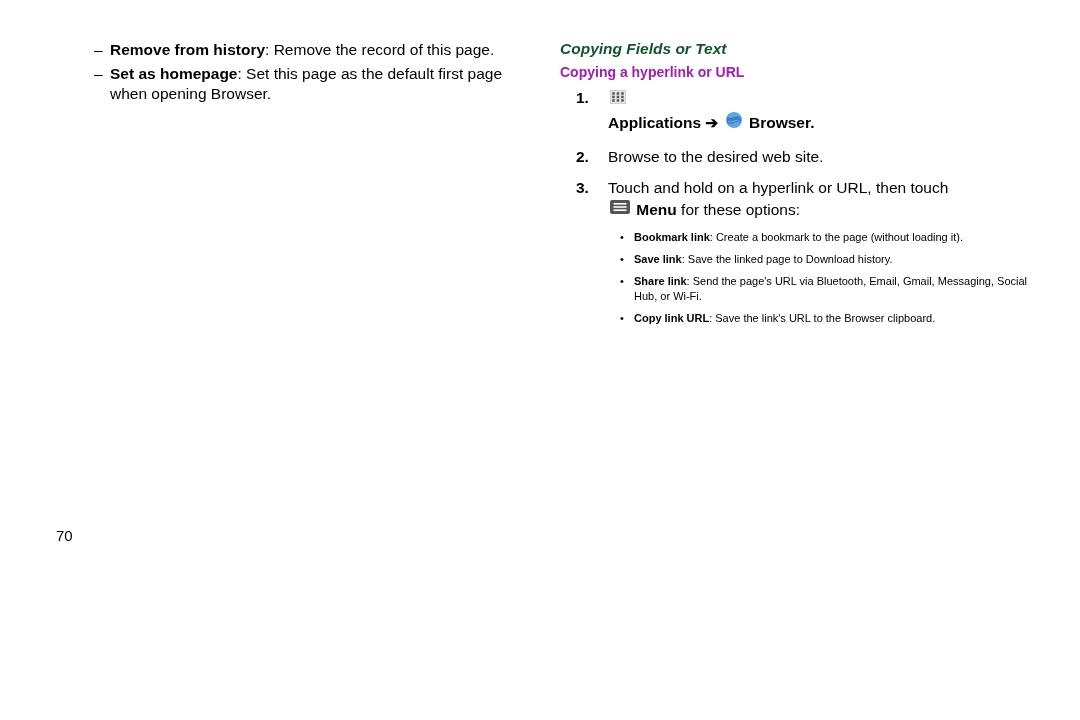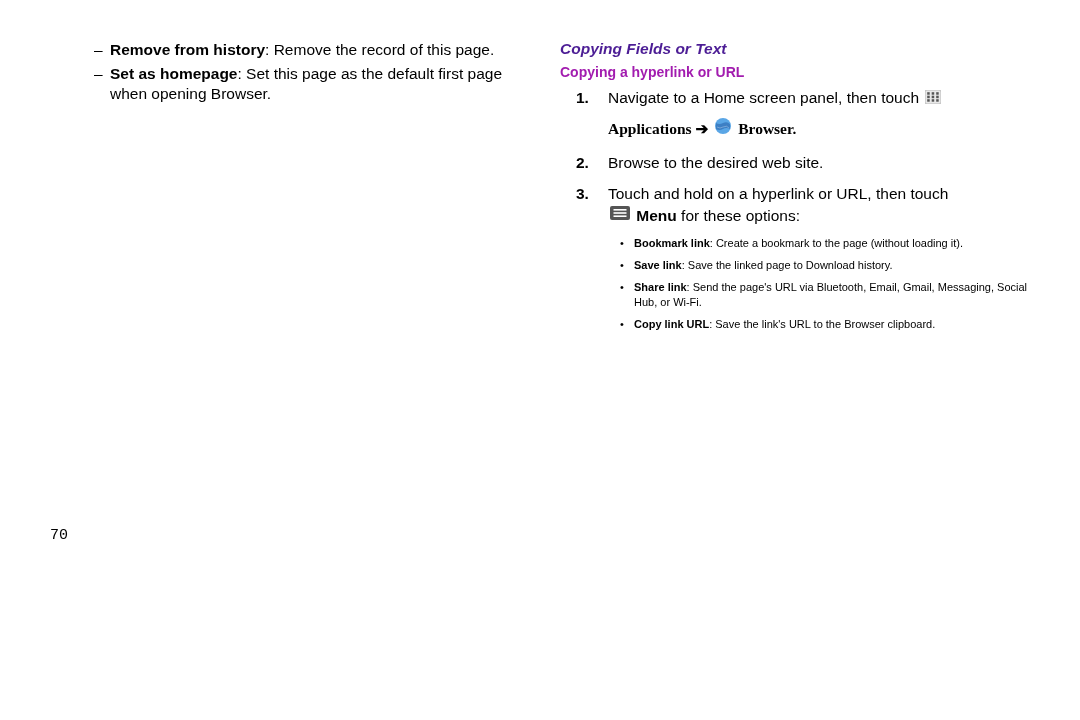--- a/index.html
+++ b/index.html
@@ -40,21 +40,21 @@
     content: "–";
     position: absolute;
     left: -16px;
   }
   .bold { font-weight: 700; }
 
   .section-head {
     font-family: Arial, sans-serif;
     font-weight: 700;
     font-style: italic;
-    color: #4c1d95;
+    color: #14532d;
     font-size: 15.5px;
     margin-bottom: 6px;
   }
   .intro {
     font-size: 15.5px;
     margin: 0 0 8px 20px;
     line-height: 1.35;
   }
   .subhead {
     font-family: Arial, sans-serif;
@@ -74,22 +74,21 @@
     line-height: 1.35;
   }
   .step .num {
     position: absolute;
     left: -32px;
     font-weight: 700;
   }
   .app-line {
     display: block;
     font-weight: 700;
-    margin-top: 8px;
-    font-family: Liberation Serif, serif;
+    margin-top: 2px;
   }
   .arrow { font-weight: 700; }
 
   .bullets {
     padding-left: 12px;
     font-family: "Arial Narrow", Arial, sans-serif;
     font-stretch: condensed;
     font-size: 11px;
     line-height: 1.3;
   }
@@ -116,24 +115,23 @@
     height: 14px;
     vertical-align: middle;
     margin: 0 2px 2px 2px;
     position: relative;
     top: -1px;
   }
   .icon-apps-grid svg { display: block; }
 
   .page-num {
     position: absolute;
-    left: 50px;
+    left: 56px;
     bottom: 28px;
     font-size: 15px;
-    font-family: Liberation Mono, monospace;
   }
 </style>
 </head>
 <body>
 
 <div class="page">
 
   <div class="col col-left">
     <div class="dash-list">
       <div class="dash-item">
@@ -146,21 +144,20 @@
   </div>
 
   <div class="col col-right">
     <div class="section-head">Copying Fields or Text</div>
     <div class="subhead">Copying a hyperlink or URL</div>
 
     <div class="steps">
 
       <div class="step">
         <span class="num">1.</span>
-        <span>Navigate to a Home screen panel, then touch</span>
         <span class="icon-apps-grid">
           <svg viewBox="0 0 16 14" width="16" height="14">
             <rect x="0" y="0" width="16" height="14" rx="2" fill="#e8e8e8" stroke="#9a9a9a" stroke-width="0.6"></rect>
             <g fill="#555">
               <rect x="2.2" y="2.2" width="2.5" height="2.5"></rect>
               <rect x="6.7" y="2.2" width="2.5" height="2.5"></rect>
               <rect x="11.2" y="2.2" width="2.5" height="2.5"></rect>
               <rect x="2.2" y="5.7" width="2.5" height="2.5"></rect>
               <rect x="6.7" y="5.7" width="2.5" height="2.5"></rect>
               <rect x="11.2" y="5.7" width="2.5" height="2.5"></rect>

